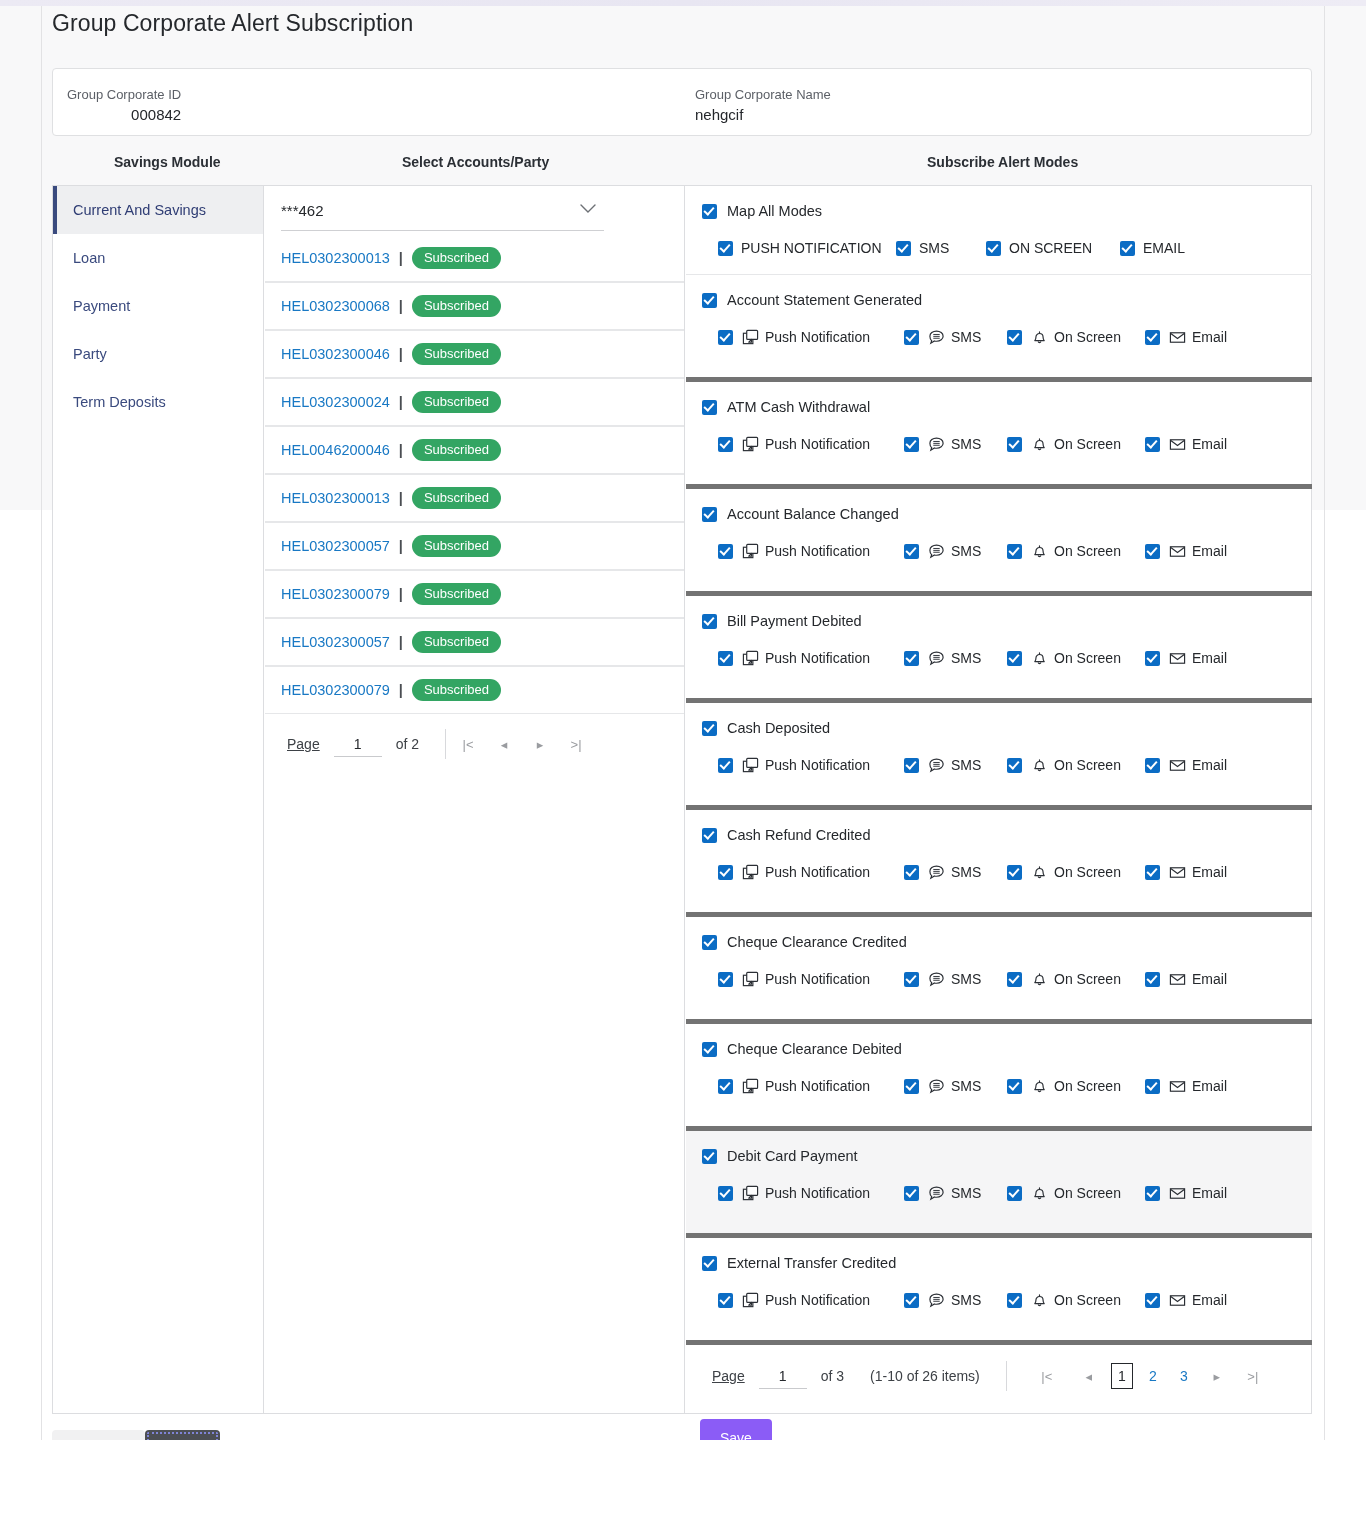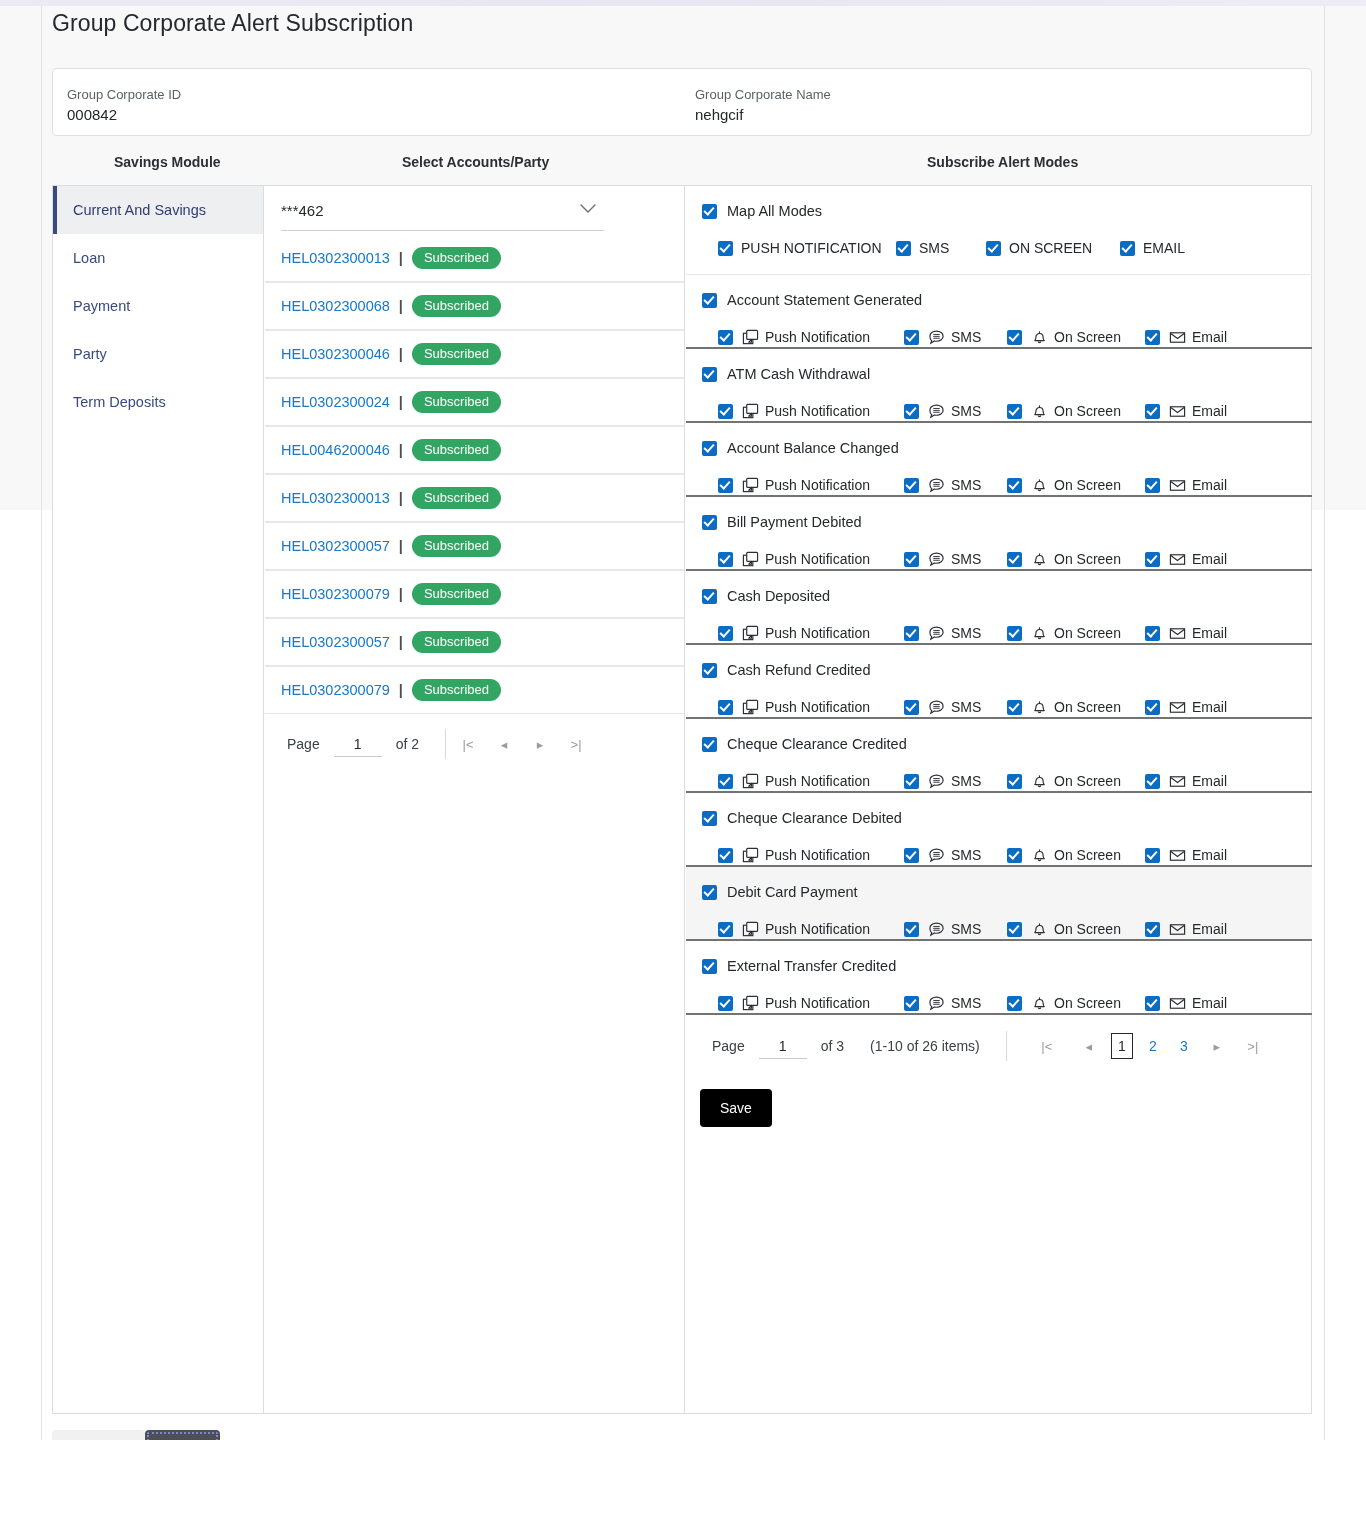--- a/index.html
+++ b/index.html
@@ -31,21 +31,21 @@
     position: absolute; top: 10px; left: 52px;
     font-size: 23px; color: #25282c; font-weight: 400; letter-spacing: .1px;
   }
 
   
   .info-card {
     position: absolute; top: 68px; left: 52px; width: 1260px; height: 68px;
     border: 1px solid #dfe0e2; border-radius: 4px; background:#ffffff;
   }
   .info-field { position: absolute; top: 18px; }
-  .info-field.f1 { left: 14px; }
+  .info-field.f1 { left: 14px; text-align: right; }
   .info-field.f2 { left: 642px; }
   .info-label { font-size: 13px; color: #5b5f66; line-height: 16px; }
   .info-value { font-size: 15px; color: #24272b; line-height: 20px; margin-top: 2px; }
 
   
   .col-heads { position: absolute; top: 154px; left: 52px; width: 1260px; height: 30px; }
   .col-head { position: absolute; font-size: 14px; font-weight: bold; color: #2b2f35; }
   .ch1 { left: 62px; }
   .ch2 { left: 350px; }
   .ch3 { left: 875px; }
@@ -73,57 +73,57 @@
   .acct-row { height: 48px; display:flex; align-items:center; padding-left:16px;
               border-top:1px solid #e6e7e9; border-bottom:1px solid #e6e7e9; }
   .acct-row:first-of-type { border-top: none; }
   .acct-num { font-size:14.5px; color:#1878c4; cursor:pointer; }
   .acct-sep { font-size:14.5px; color:#4a4d52; margin:0 9px; font-weight:600; }
   .badge { background:#33a563; color:#fff; font-size:13px; border-radius:12px;
            padding:4px 12px 5px; line-height:1; display:inline-block; }
   .acct-pager { height: 60px; display:flex; align-items:center; padding-left:22px; gap:0; }
 
   
-  .pg-label { font-size:14px; color:#3d4146; }
+  .pg-label { font-size:14px; color:#3d4146;text-decoration:underline; }
   .pg-input { width:48px; height:26px; border:none; border-bottom:1px solid #c9cacd;
               text-align:center; font-size:14px; color:#25282c; background:transparent;
               font-family:"Liberation Sans", sans-serif; outline:none; }
   .pg-of { font-size:14px; color:#3d4146; }
   .pg-items { font-size:14px; color:#3d4146; }
   .pg-div { width:1px; height:30px; background:#d8d9dc; }
   .pg-btn { width:28px; height:26px; display:flex; align-items:center; justify-content:center;
             color:#9a9ca0; font-size:13px; cursor:pointer; user-select:none; }
   .pg-num { min-width:22px; height:26px; display:flex; align-items:center; justify-content:center;
             font-size:14px; color:#1878c4; cursor:pointer; }
   .pg-num.cur { color:#25282c; border:1px solid #25282c; width:22px; }
 
   
   .alerts { position: absolute; top: 0; left: 633px; width: 626px; height: 1227px; }
-  .alert-block { border-bottom: 2px solid #737373; padding: 14px 0 0 0; }
+  .alert-block { border-bottom: 5px solid #737373; padding: 14px 0 30px 0; }
   .alert-block.hl { background: #f5f5f6; }
   .alert-title-row { display:flex; align-items:center; padding-left:16px; height:22px; }
   .alert-title { font-size:14.5px; color:#25282c; margin-left:10px; }
   .modes-row { display:flex; align-items:center; padding-left:32px; margin-top:16px; height:20px; }
   .mode { display:flex; align-items:center; }
   .mode .mlabel { font-size:14px; color:#25282c; margin-left:6px; white-space:nowrap; }
   .mode .micon { margin-left:9px; width:17px; height:17px; display:inline-flex; align-items:center; }
 
   
   .mapall { border-bottom: 1px solid #e6e7e9; padding: 14px 0 16px; }
   .mapall .modes-row .mlabel { margin-left:8px; }
 
   
   .cb { width:15px; height:15px; border-radius:2px; background:#0b6cc4; position:relative;
         flex:0 0 15px; cursor:pointer; }
   .cb::after { content:""; position:absolute; left:4px; top:1px; width:4px; height:8px;
                border:solid #fff; border-width:0 2px 2px 0; transform:rotate(42deg); }
 
   .alerts-pager { display:flex; align-items:center; padding-left:26px; height:62px; }
   .save-wrap { padding-left:14px; padding-top:12px; }
-  .save-btn { background:#000000; color:#fff; border:none; border-radius:4px;
+  .save-btn { background:#8b5cf6; color:#fff; border:none; border-radius:4px;
               font-size:14px; padding:11px 20px; cursor:pointer;
               font-family:"Liberation Sans", sans-serif; }
 
   
   .footer { position:absolute; top:1430px; left:52px; display:flex; align-items:center; gap:0; }
   .btn-confirm { background:#f1f1f2; color:#b2b4b8; border:none; border-radius:4px;
                  font-size:14px; padding:12px 22px; cursor:default;
                  font-family:"Liberation Sans", sans-serif; }
   .btn-back { background:#4c4f54; color:#fff; border:none; border-radius:4px;
               font-size:14px; padding:12px 22px; cursor:pointer;

